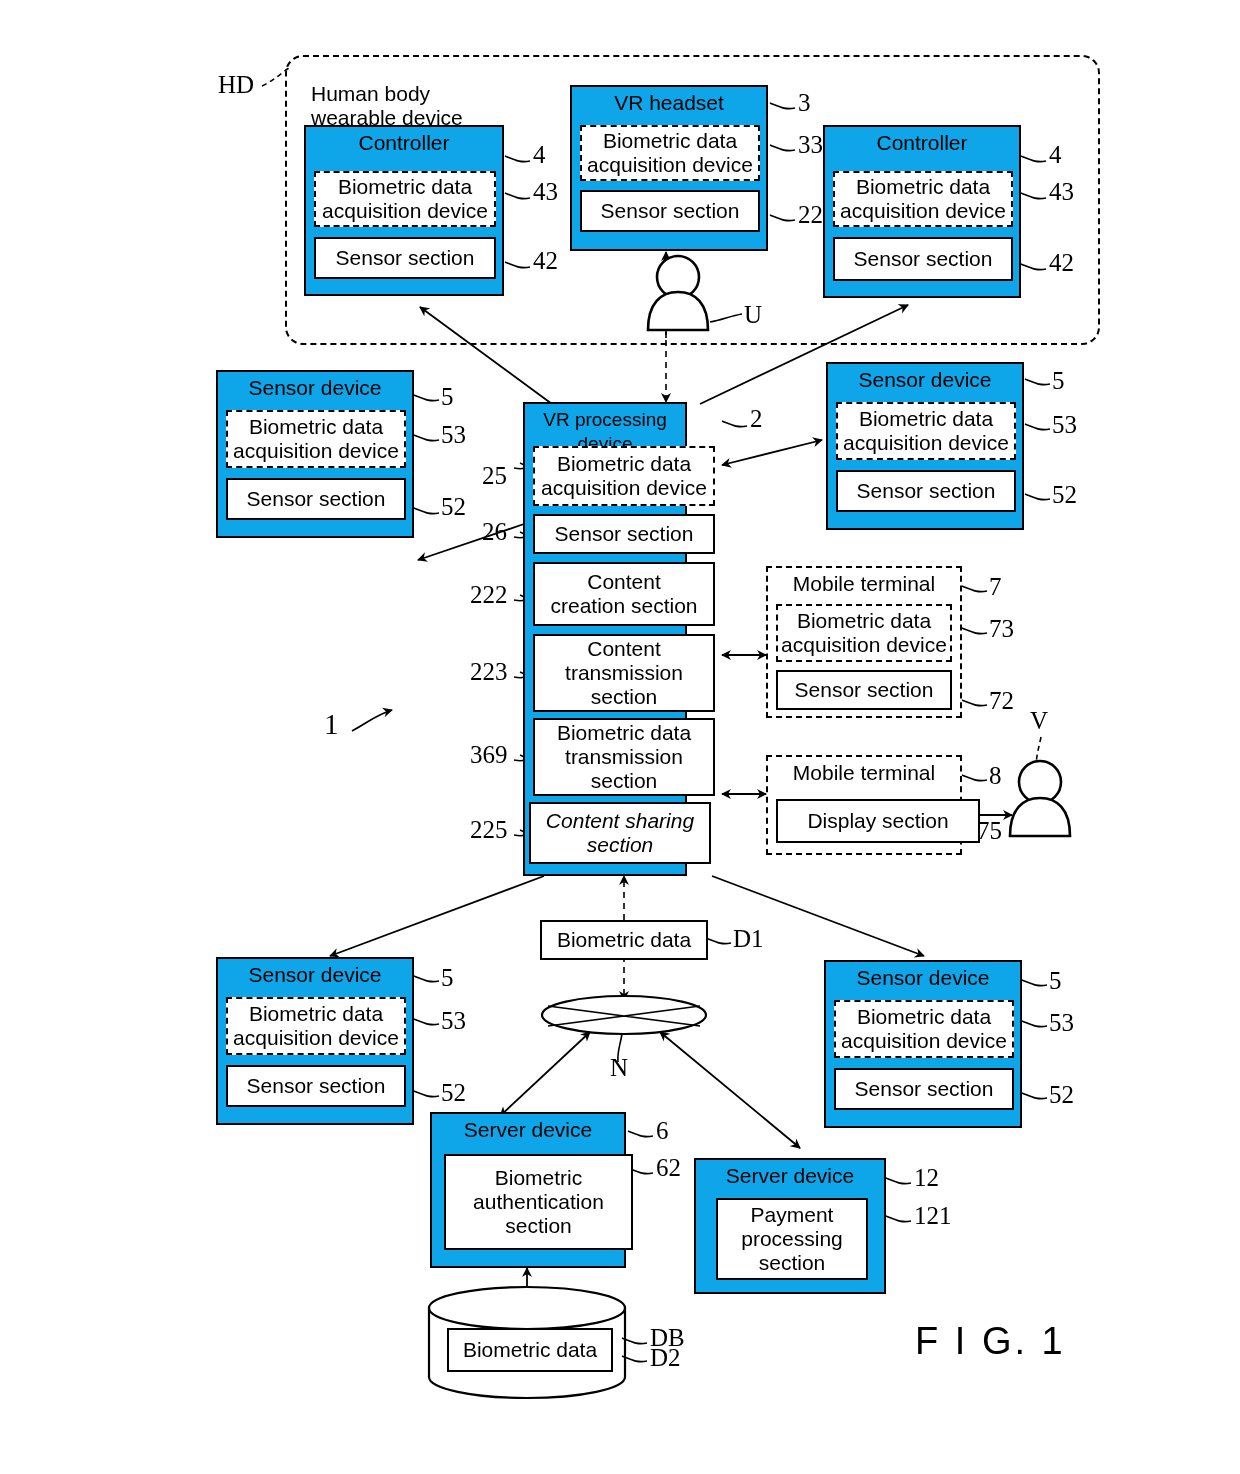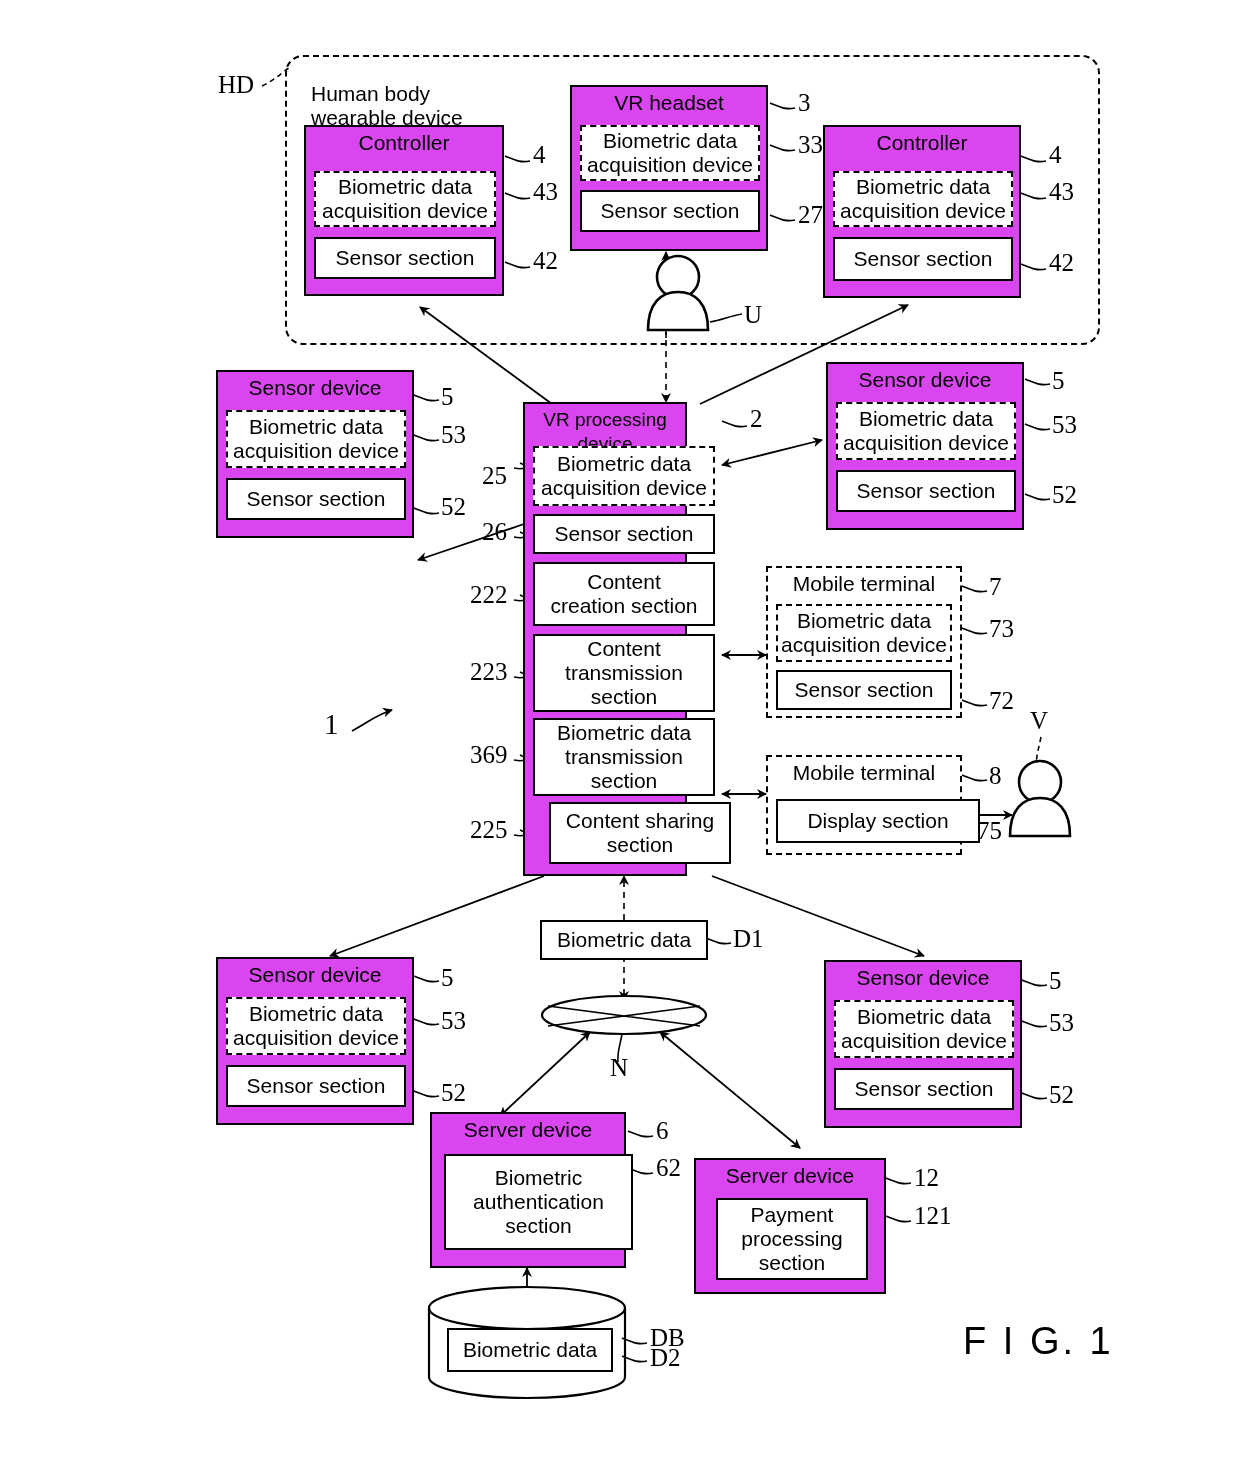--- a/index.html
+++ b/index.html
@@ -12,21 +12,21 @@
     position:relative;
     width:1240px;
     height:1474px;
     background:#fff;
     overflow:hidden;
   }
   .abs{position:absolute;box-sizing:border-box;}
   
   .box-solid{
     border:2px solid #000;
-    background:#d946ef;
+    background:#0ea5e9;
     display:flex;
     flex-direction:column;
     align-items:center;
     text-align:center;
   }
   .box-dashed{
     border:2px dashed #000;
     background:transparent;
     display:flex;
     flex-direction:column;
@@ -71,21 +71,20 @@
     font-size:25px;
     line-height:25px;
     font-family:"Liberation Serif", serif;
     white-space:nowrap;
   }
   .figlbl{
     font-size:38px;
     letter-spacing:3px;
     font-family:"Liberation Sans", sans-serif;
     white-space:nowrap;
-    margin-left:48px;
   }
   svg.overlay{
     position:absolute;
     left:0;top:0;
     width:1240px;height:1474px;
     pointer-events:none;
   }
 </style>
 </head>
 <body>
@@ -246,21 +245,21 @@
     <div class="abs box-dashed-thin" style="left:8px;top:38px;width:180px;height:56px;">
       <div class="lbl">Biometric data
 acquisition device</div>
     </div>
     <div class="abs box-inner" style="left:8px;top:103px;width:180px;height:42px;">
       <div class="lbl">Sensor section</div>
     </div>
   </div>
   <div class="abs ref" style="left:798px;top:90px;">3</div>
   <div class="abs ref" style="left:798px;top:132px;">33</div>
-  <div class="abs ref" style="left:798px;top:202px;">27</div>
+  <div class="abs ref" style="left:798px;top:202px;">22</div>
 
   <div class="abs box-solid" style="left:823px;top:125px;width:198px;height:173px;">
     <div class="ttl">Controller</div>
     <div class="abs box-dashed-thin" style="left:8px;top:44px;width:180px;height:56px;">
       <div class="lbl">Biometric data
 acquisition device</div>
     </div>
     <div class="abs box-inner" style="left:8px;top:110px;width:180px;height:44px;">
       <div class="lbl">Sensor section</div>
     </div>
@@ -317,21 +316,21 @@
     <div class="abs box-inner" style="left:8px;top:230px;width:182px;height:78px;">
       <div class="lbl">Content
 transmission
 section</div>
     </div>
     <div class="abs box-inner" style="left:8px;top:314px;width:182px;height:78px;">
       <div class="lbl">Biometric data
 transmission
 section</div>
     </div>
-    <div class="abs box-inner" style="left:24px;top:398px;width:182px;height:62px;">
+    <div class="abs box-inner" style="left:4px;top:398px;width:182px;height:62px;font-style:italic;">
       <div class="lbl">Content sharing
 section</div>
     </div>
   </div>
   <div class="abs ref" style="left:750px;top:406px;">2</div>
   <div class="abs ref" style="left:482px;top:463px;">25</div>
   <div class="abs ref" style="left:482px;top:519px;">26</div>
   <div class="abs ref" style="left:470px;top:582px;">222</div>
   <div class="abs ref" style="left:470px;top:659px;">223</div>
   <div class="abs ref" style="left:470px;top:742px;">369</div>

